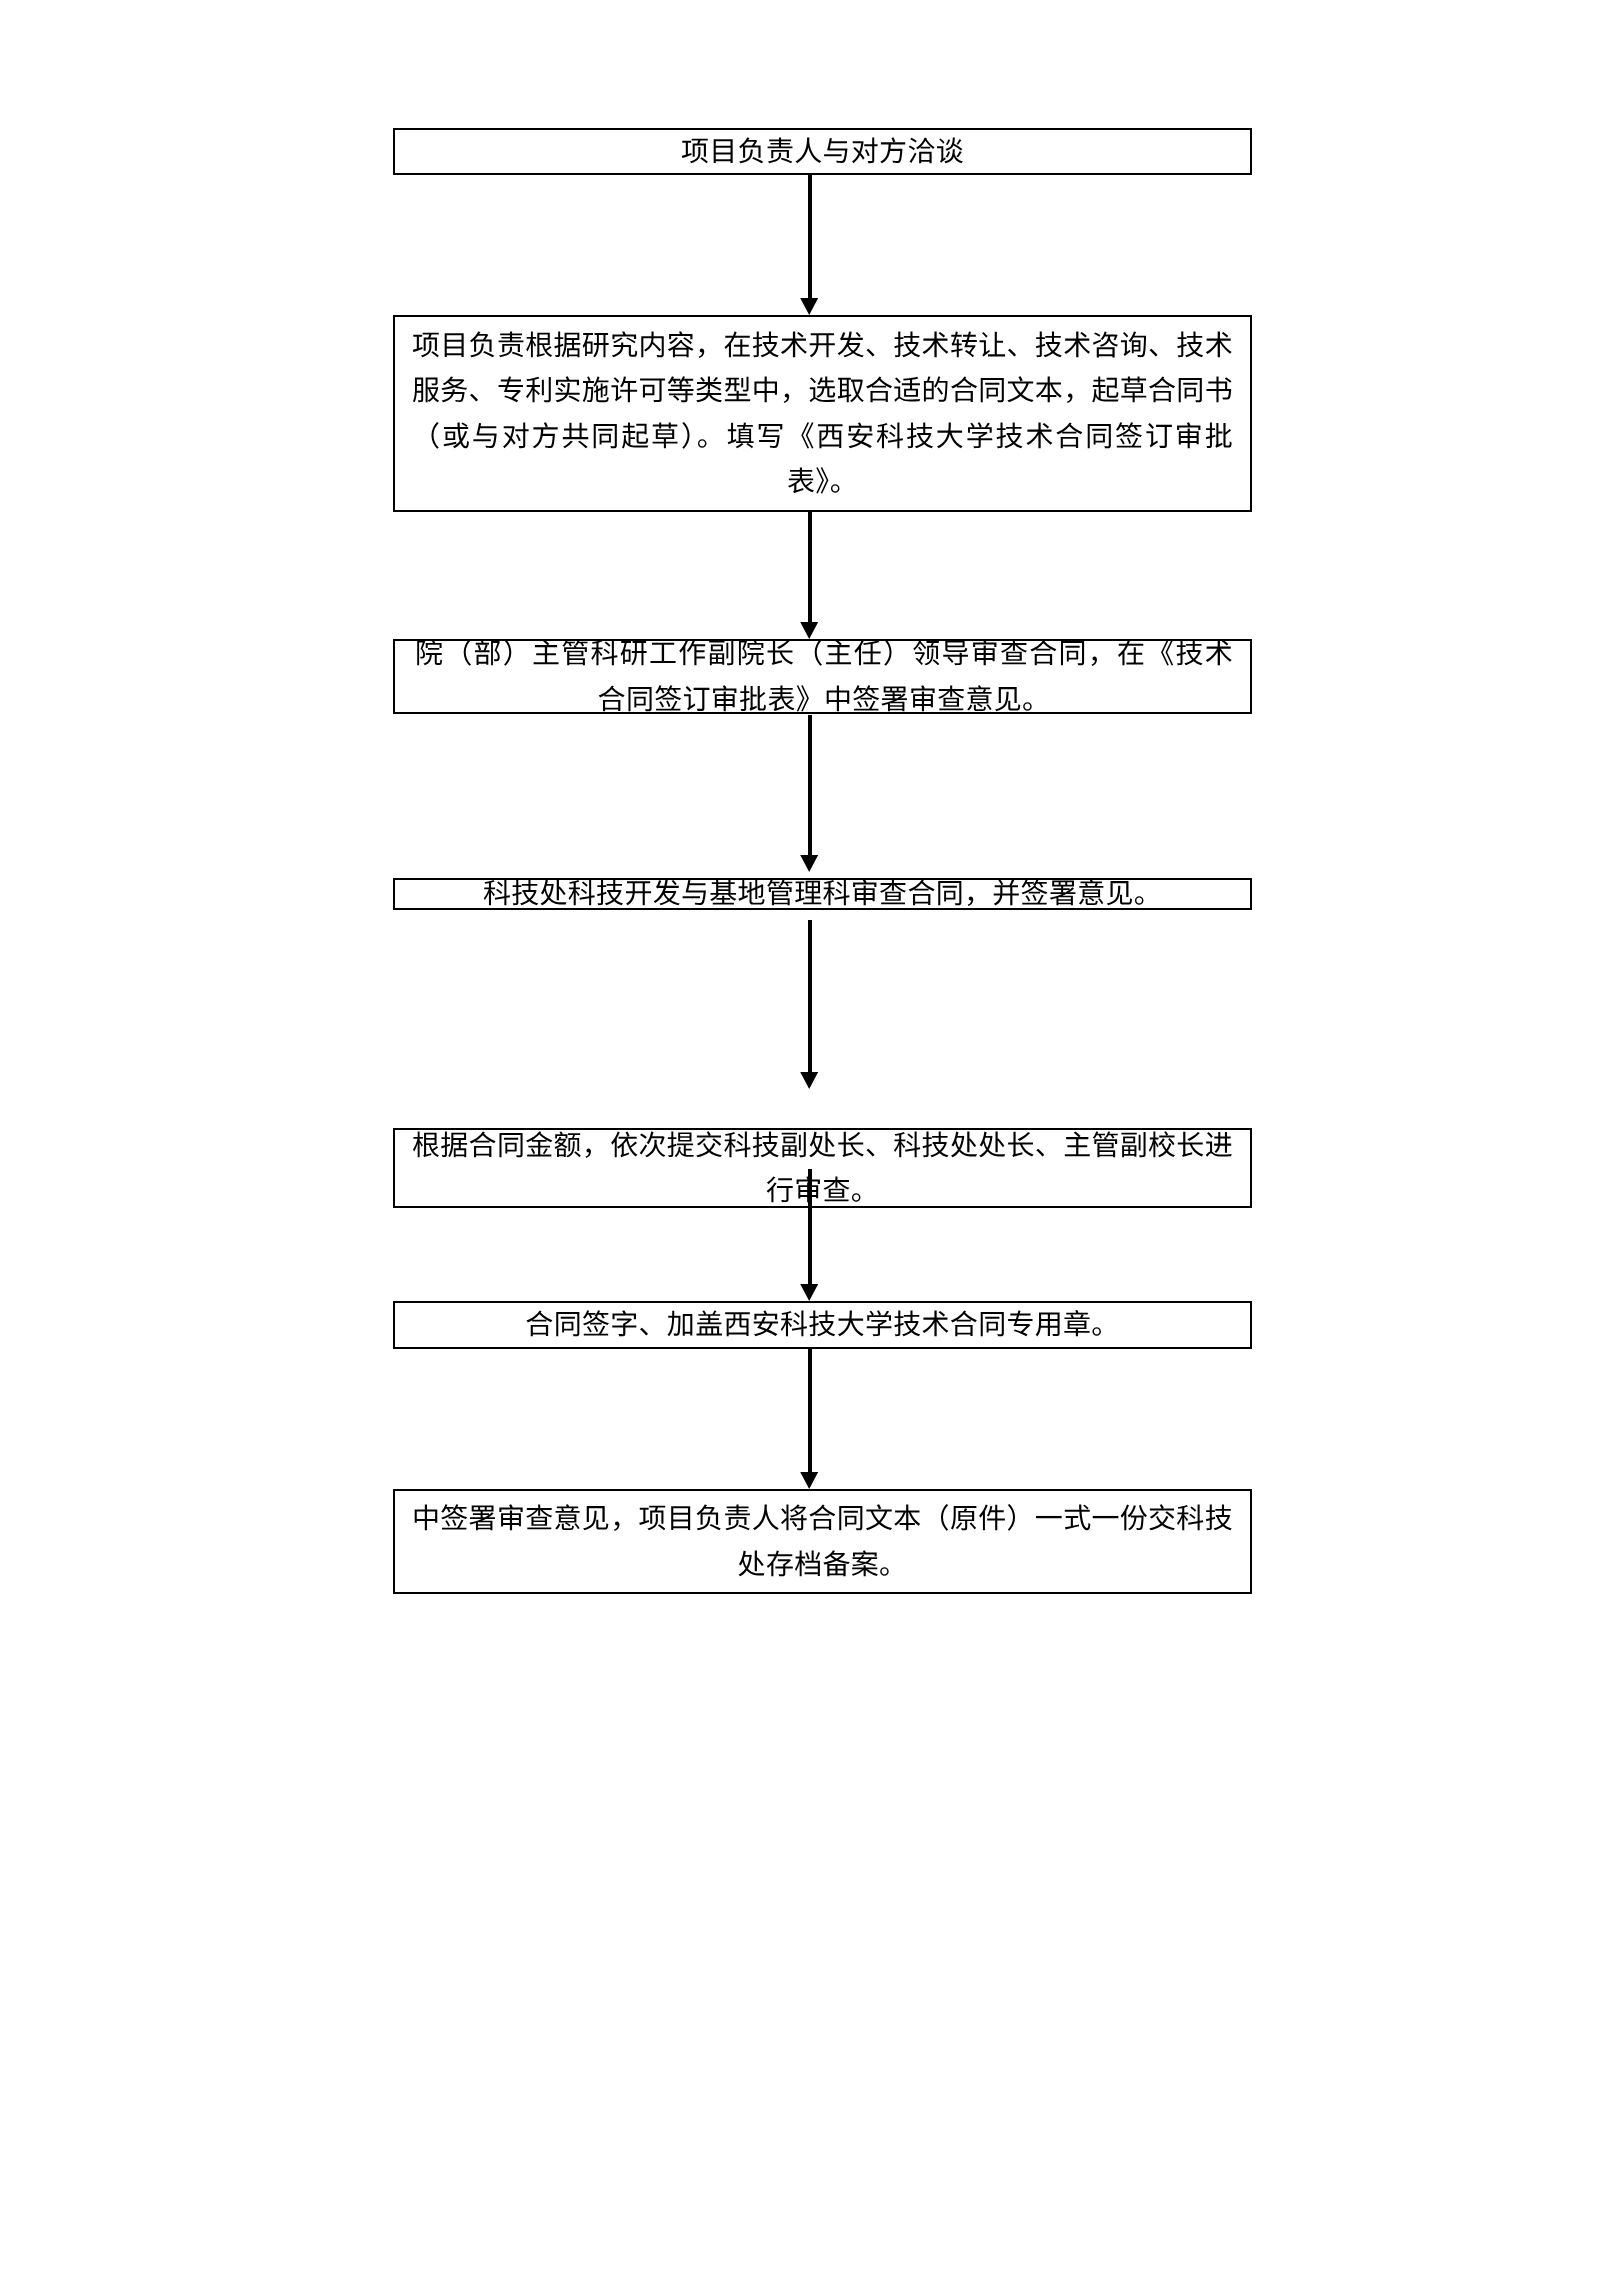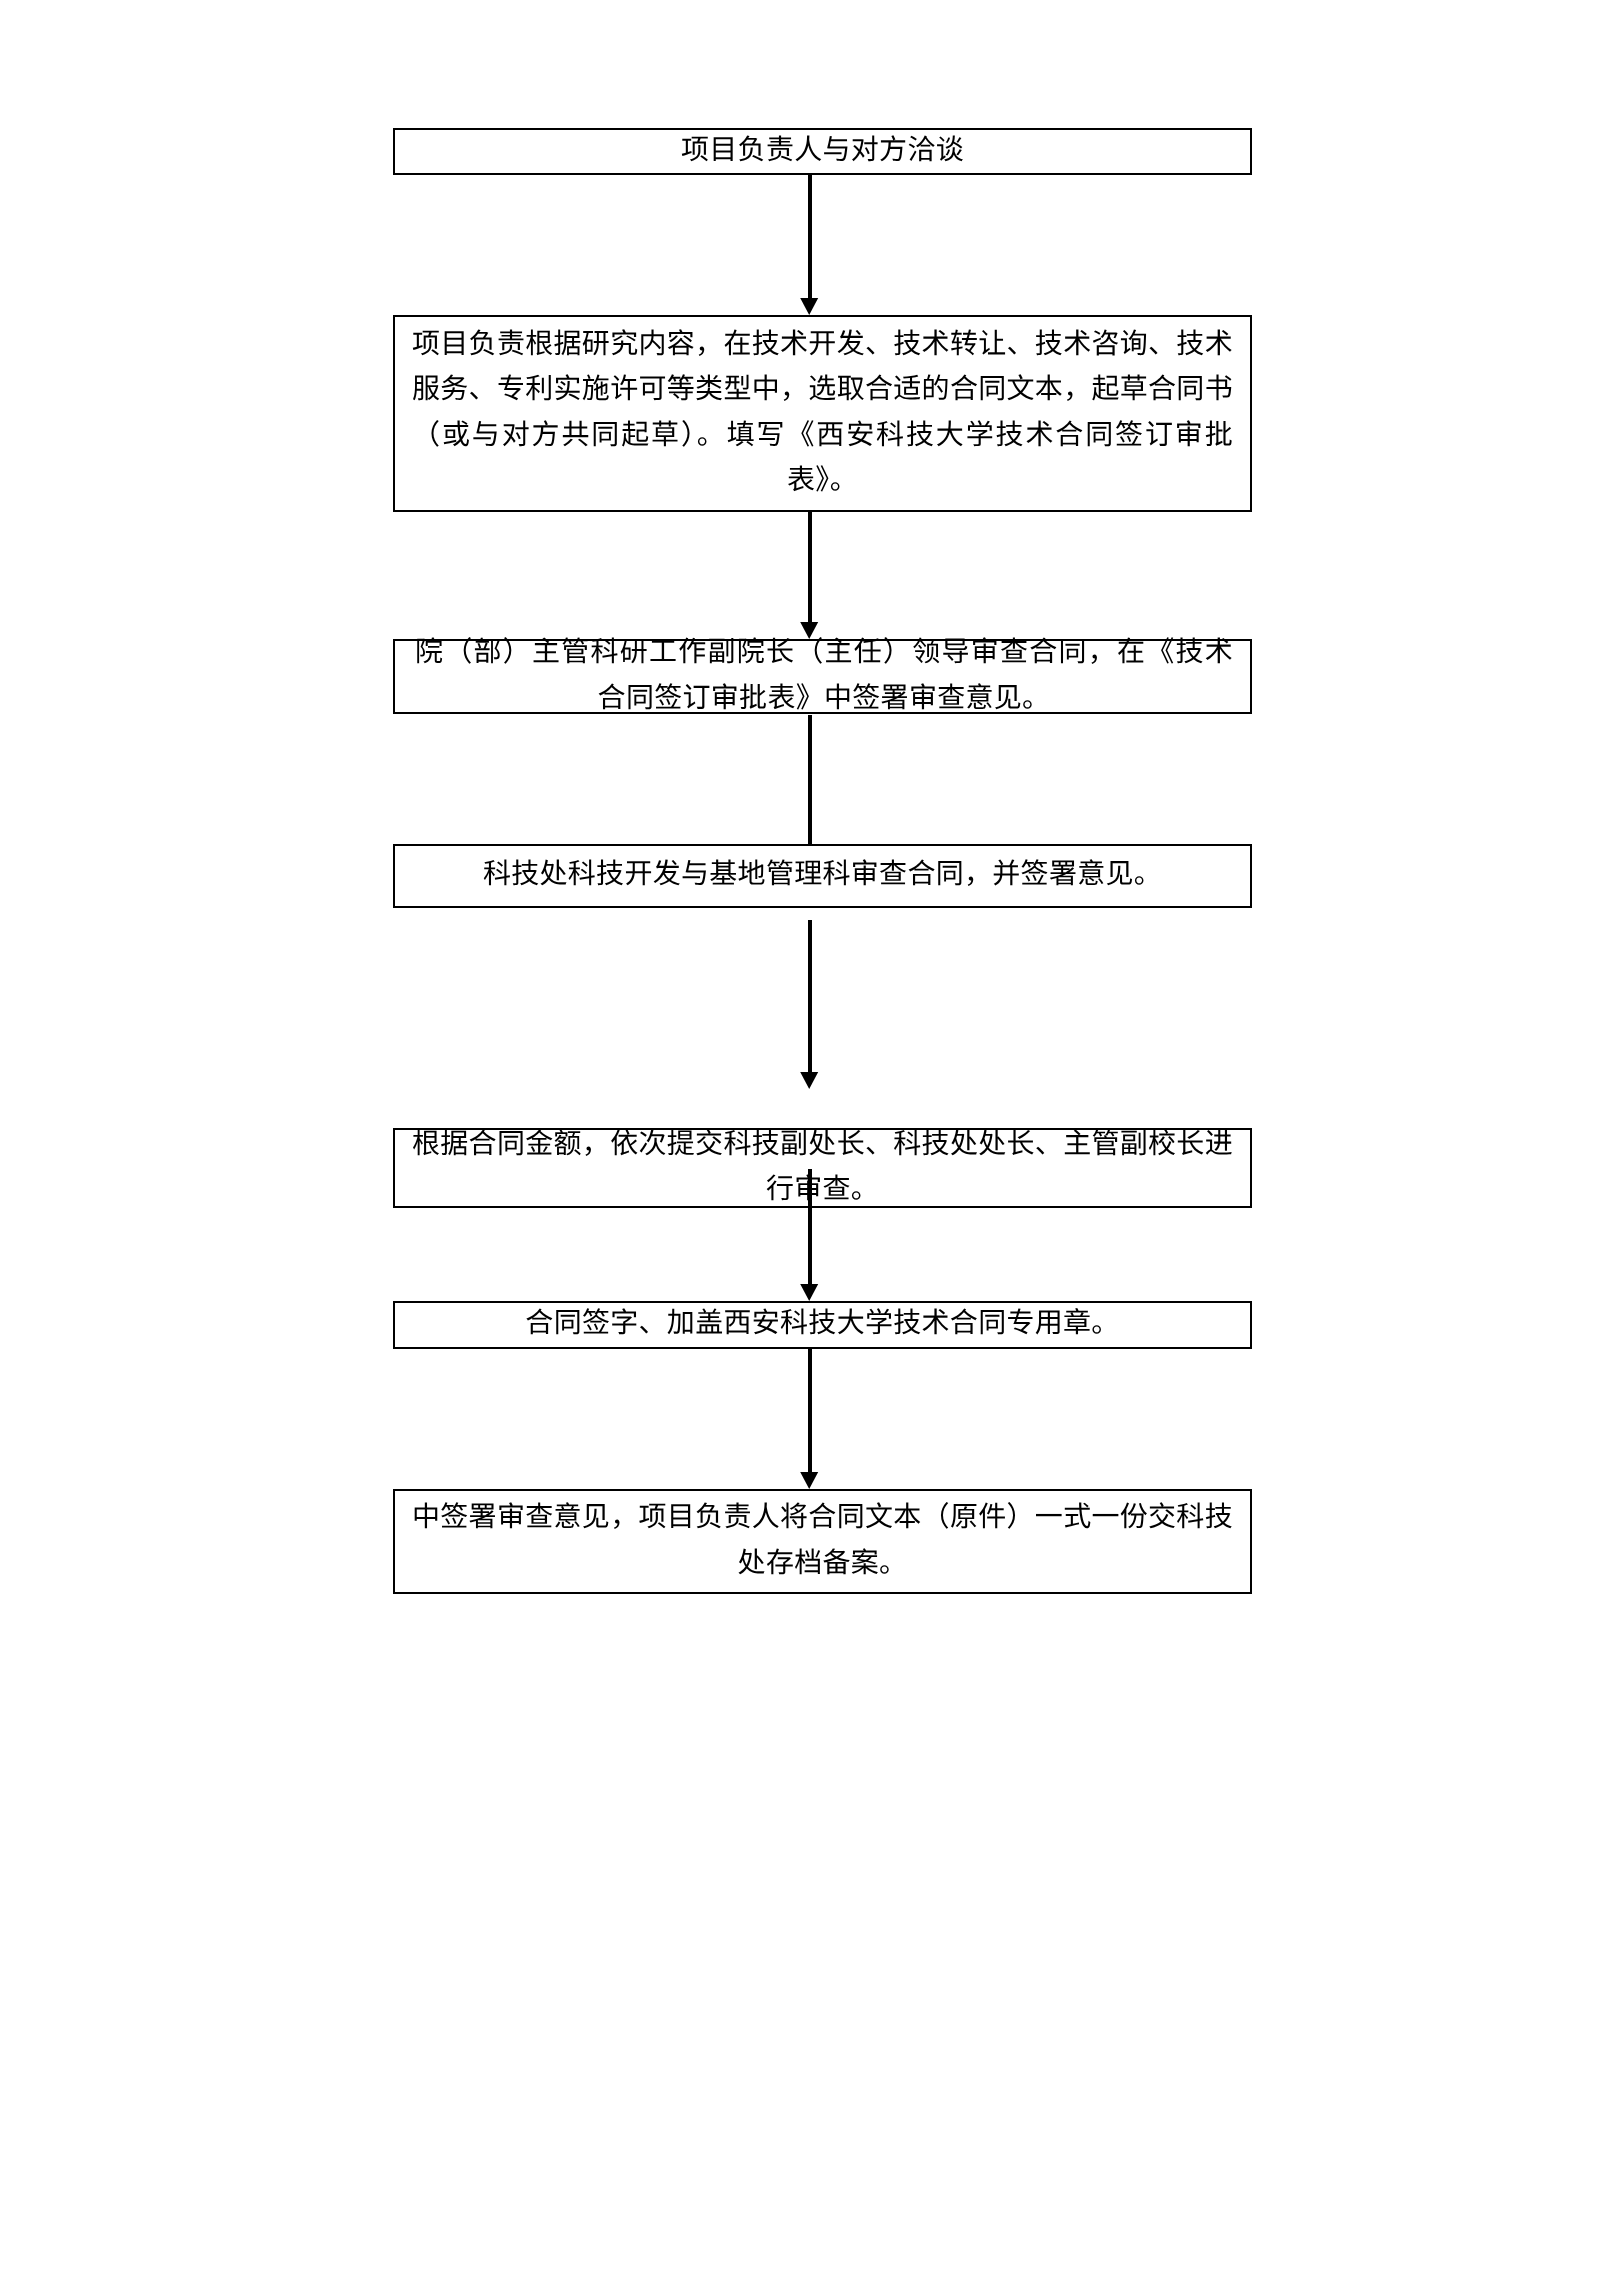--- a/index.html
+++ b/index.html
@@ -36,39 +36,39 @@
     display: flex;
     align-items: center;
     justify-content: center;
     padding: 0 17px;
   }
 
   .node-text {
     display: block;
     width: 100%;
     text-align: center;
-    font-family: Liberation Mono, monospace;
+    font-family: Liberation Sans, sans-serif;
     font-size: 28px;
     line-height: 1.62;
     letter-spacing: 0.3px;
     color: #000000;
     white-space: pre-line;
   }
 
   
   .node.block .node-text {
     text-align: justify;
     text-align-last: center;
   }
 
   
   #node-1 { top: 128px;  height: 47px;  }
   #node-2 { top: 315px;  height: 197px; }
   #node-3 { top: 639px;  height: 75px; padding-left: 20px; }
-  #node-4 { top: 844px; height: 64px;  }
+  #node-4 { top: 878px; height: 32px;  }
   #node-5 { top: 1090px; height: 80px; margin-top: 38px; }
   #node-6 { top: 1301px; height: 48px; justify-content: flex-end;  }
   #node-7 { top: 1489px; height: 105px; }
 
   
   .connector {
     position: absolute;
     left: 810px;
     width: 3.9px;
     background: #000000;

